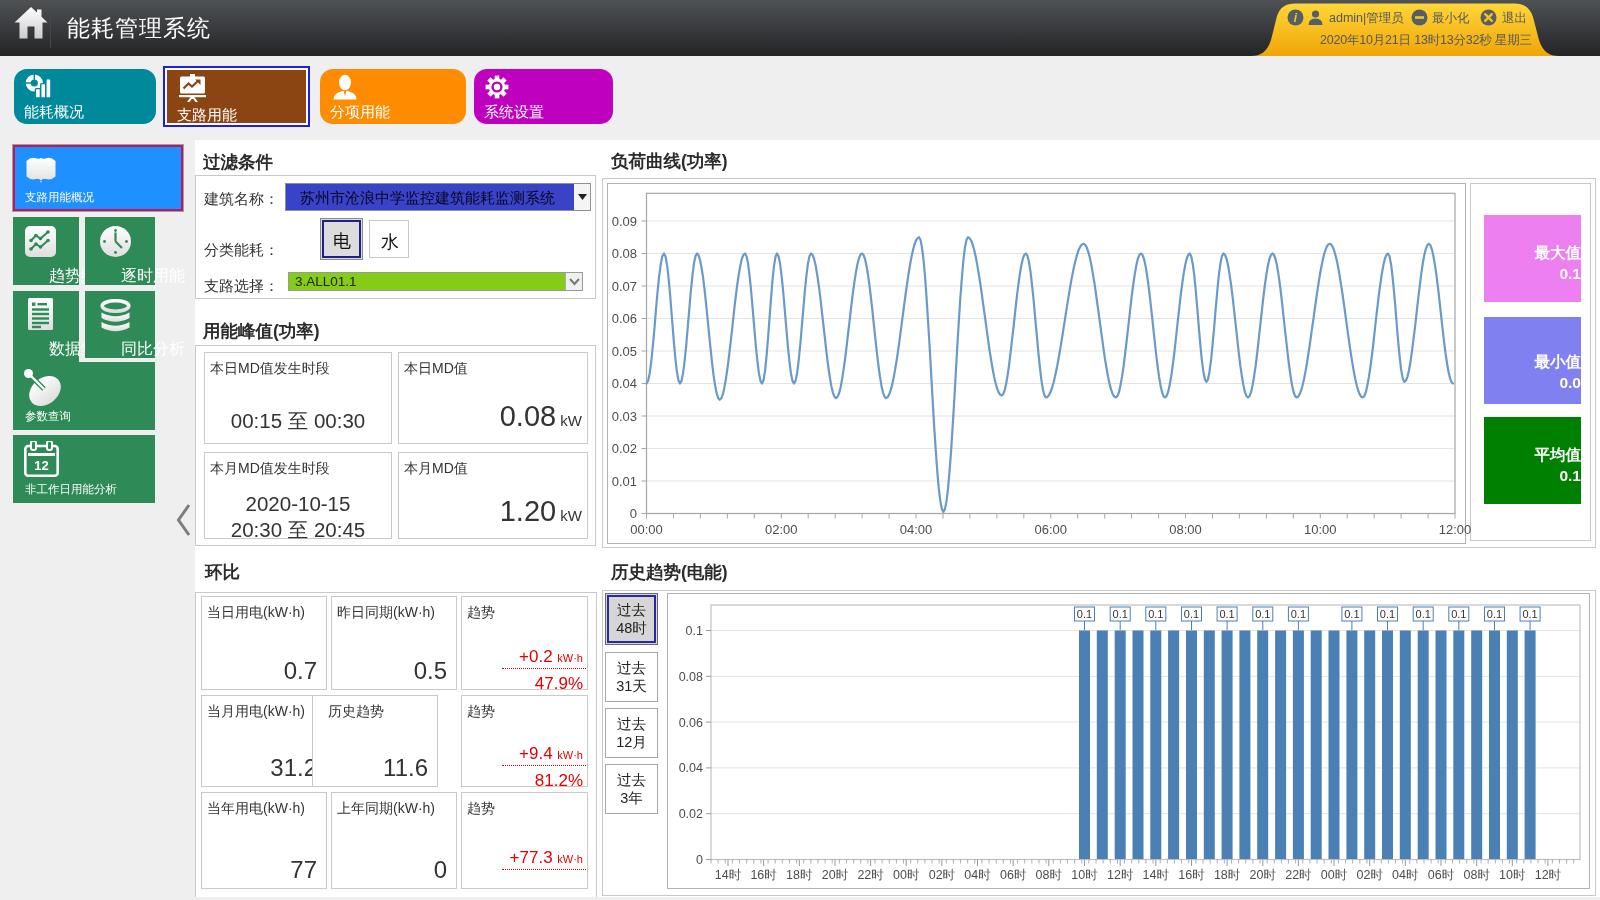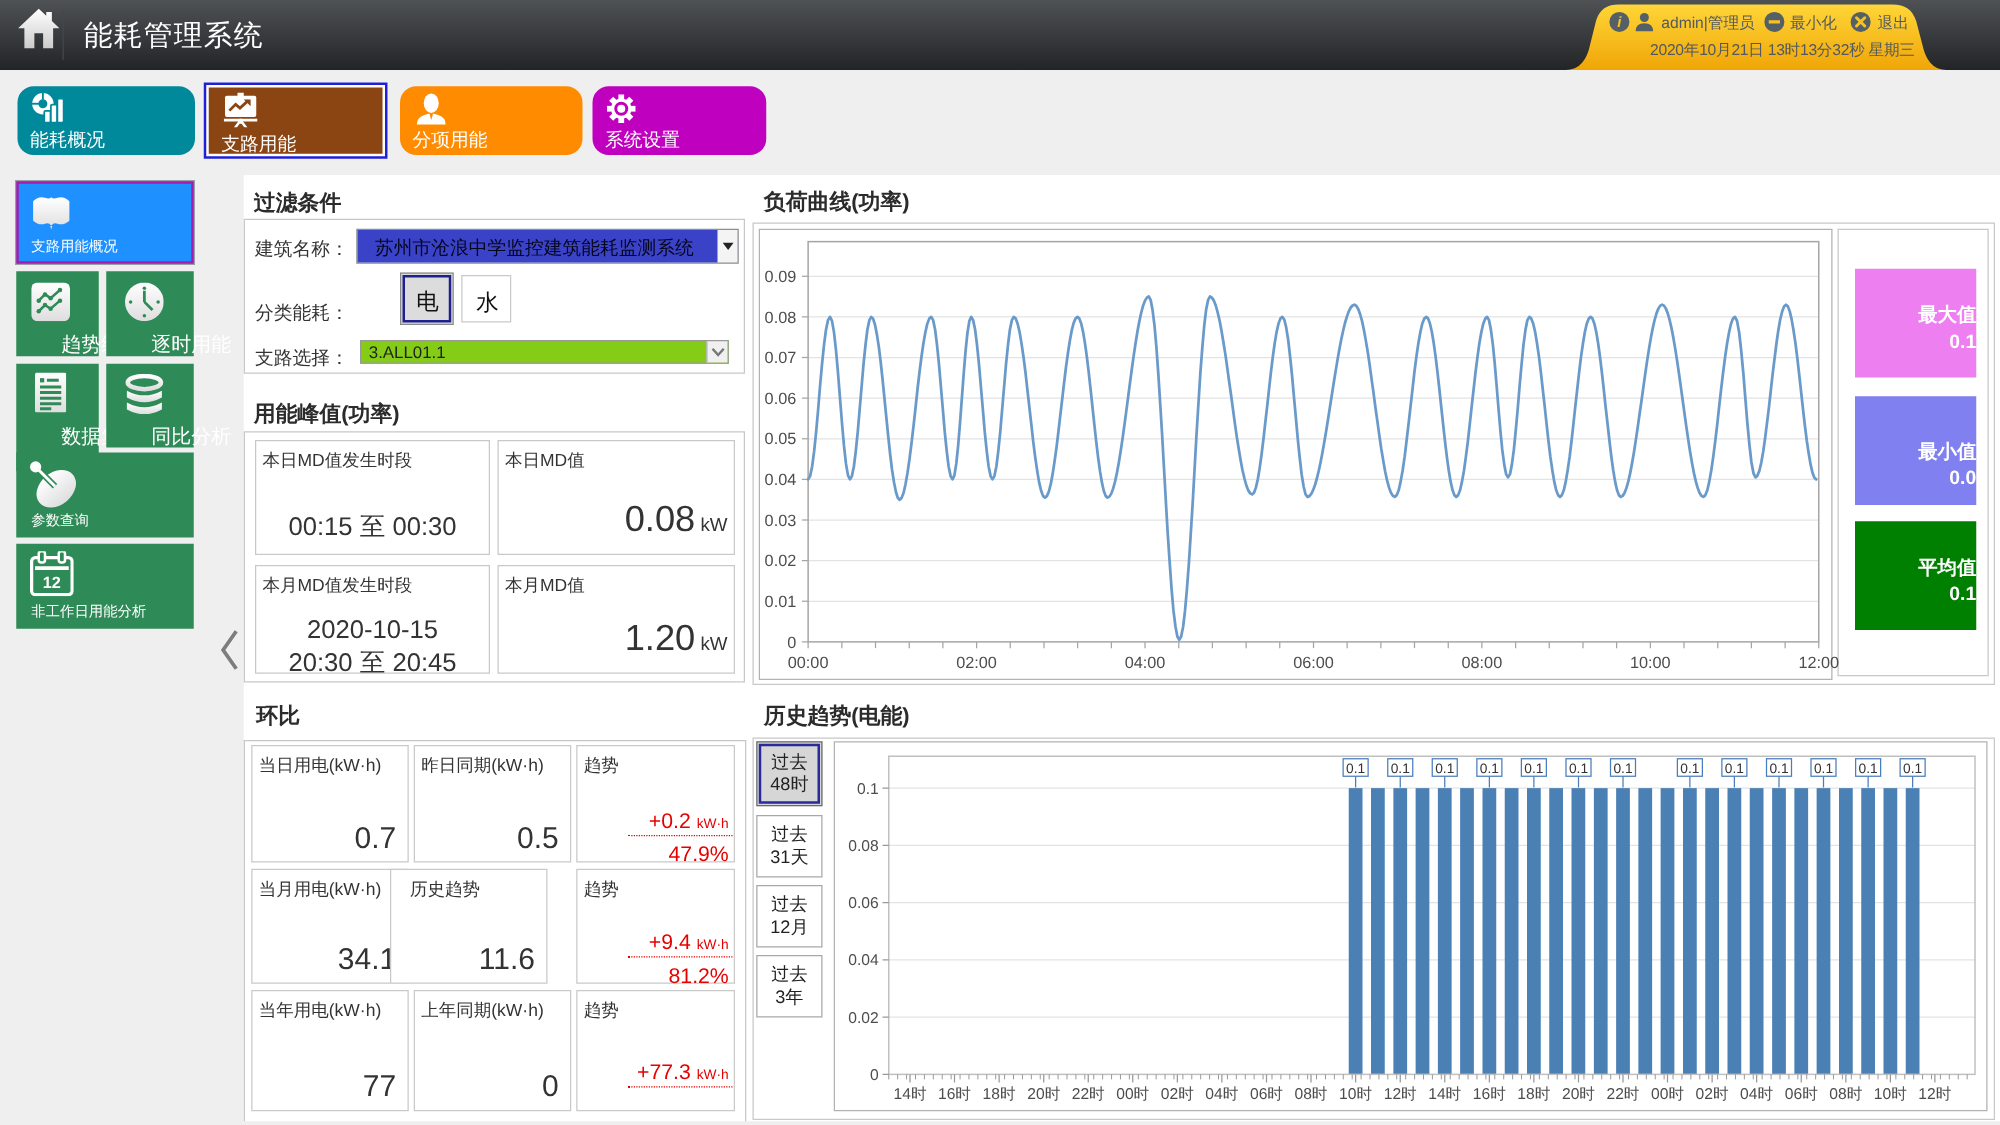--- a/index.html
+++ b/index.html
@@ -12,22 +12,22 @@
 #hdr .title { position:absolute; left:67px; top:13px; font-size:23px; color:#fdfdfd; letter-spacing:1px; }
 .navtile { position:absolute; top:69px; height:55px; color:#fff;border-radius:13px; }
 .navtile .tx { position:absolute; left:10px; top:34px; font-size:15px; }
 .seltile { position:absolute; left:163px; top:66px; width:147px; height:61px;
   border:2px solid #1f1fd8; background:#fff; }
 .seltile .inner { position:absolute; left:2px; top:2px; right:2px; bottom:2px; background:#8B4513; }
 .seltile .tx { position:absolute; left:12px; top:38px; font-size:15px; color:#fff; }
 .sbg { position:absolute; background:#2e8b57; color:#fff; }
 .sbg .tx { position:absolute; font-size:11.5px; color:#fff; white-space:nowrap; }
 .sbg .ctx { position:absolute; left:0; width:100%; text-align:center; font-size:16px; color:#fff; white-space:nowrap;padding-left:36px; }
-#bluetile { position:absolute; left:12px; top:143.5px; width:144px; height:68px;
-  border:1px solid #9aa0a5; background:#a21caf; }
+#bluetile { position:absolute; left:12px; top:143.5px; width:172px; height:68px;
+  border:1px solid #9aa0a5; background:#be185d; }
 #bluetile .inner { position:absolute; left:2px; top:2px; right:2px; bottom:2px; background:#1e90ff; }
 #content { position:absolute; left:195px; top:140px; width:1405px; height:760px; background:#fff; }
 .ptitle { position:absolute; font-size:17.5px; font-weight:bold; color:#2b2b2b; white-space:nowrap; }
 .panel { position:absolute; background:#fff; border:1px solid #c8c8c8; }
 .box { position:absolute; background:#fff; border:1px solid #c9c9c9; }
 .blabel { position:absolute; left:5px; top:7px; font-size:14px; color:#333; white-space:nowrap; }
 .bigv { position:absolute; font-size:24px; color:#333; }
 .midv { position:absolute; font-size:20.5px; color:#333; white-space:nowrap; }
 .mdv { position:absolute; right:5px; bottom:10px; font-size:29px; color:#333; white-space:nowrap; }
 .mdv .unit { font-size:15px; }
@@ -305,21 +305,21 @@
 <div class="bigv" style="right:9px;bottom:4px">0.5</div>
 </div>
 <div class="box" style="left:461px;top:596px;width:127px;height:94px">
 <div class="blabel">趋势</div>
 <div class="trval" style="top:50px">+0.2 <span class="unit">kW·h</span></div>
 <div class="dotline" style="top:71px"></div>
 <div class="trval" style="top:77px">47.9%</div>
 </div>
 <div class="box" style="left:201px;top:695px;width:126px;height:92px">
 <div class="blabel" style="">当月用电(kW·h)</div>
-<div class="bigv" style="right:9px;bottom:4px">34.1</div>
+<div class="bigv" style="right:9px;bottom:4px">31.2</div>
 </div>
 <div class="box" style="left:312px;top:695px;width:126px;height:92px">
 <div class="blabel" style="left:15px;">历史趋势</div>
 <div class="bigv" style="right:9px;bottom:4px">11.6</div>
 </div>
 <div class="box" style="left:461px;top:695px;width:127px;height:92px">
 <div class="blabel">趋势</div>
 <div class="trval" style="top:48px">+9.4 <span class="unit">kW·h</span></div>
 <div class="dotline" style="top:69px"></div>
 <div class="trval" style="top:75px">81.2%</div>

